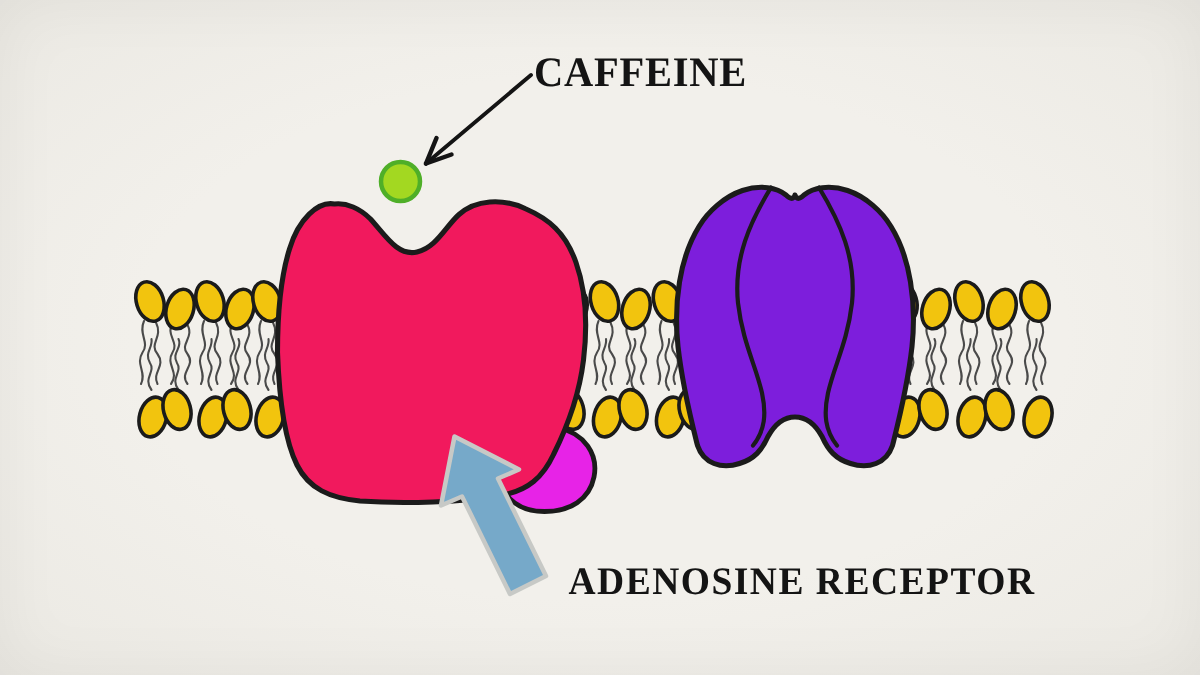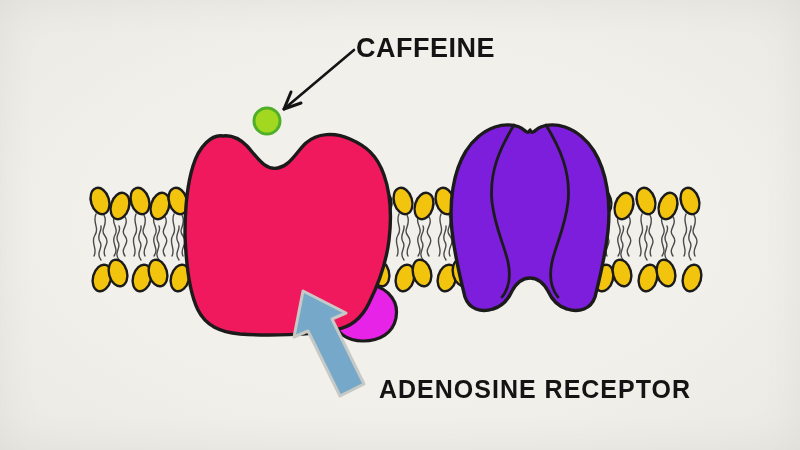--- a/index.html
+++ b/index.html
@@ -2,21 +2,21 @@
 <html><head>
 <meta charset="utf-8">
 <style>
   html,body{margin:0;padding:0;}
   .stage{
     position:relative;
     width:800px;height:450px;
     overflow:hidden;
     background:radial-gradient(ellipse at center, #f2f0eb 55%, #ebe9e3 100%);
     box-shadow:inset 0 0 45px rgba(0,0,0,0.05);
-    font-family:Liberation Sans, sans-serif;
+    font-family:Liberation Serif, serif;
   }
   .stage svg{position:absolute;left:0;top:0;}
   .label{
     position:absolute;
     color:#141414;
     font-weight:900;
     white-space:nowrap;
     letter-spacing:0.5px;
     transform:scaleY(1.04);
   }

